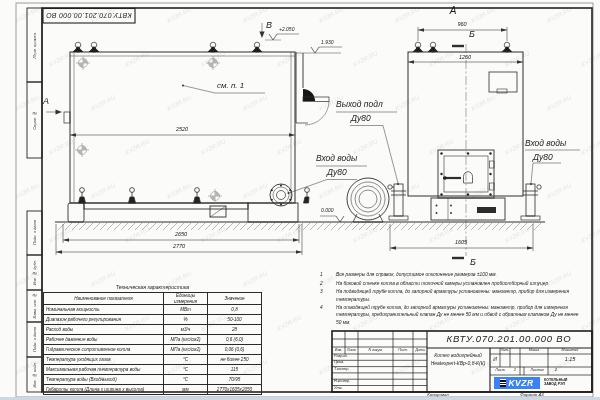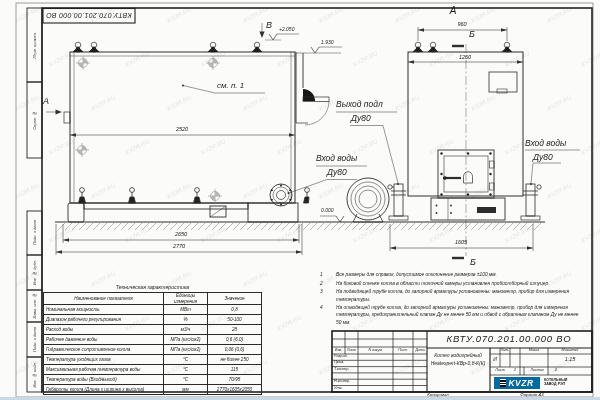--- a/index.html
+++ b/index.html
@@ -22,21 +22,21 @@
   .spec{position:absolute;left:43px;top:284px;width:219px;}
   .spec-title{text-align:center;font-size:5.2px;font-style:italic;margin-bottom:2px;color:#222;}
   table.spec-t{border-collapse:collapse;table-layout:fixed;width:218px;}
   .spec-t th,.spec-t td{border:0.8px solid #2a2a2a;font-weight:normal;font-style:italic;
       font-size:4.6px;line-height:1.15;padding:0 2px;color:#222;overflow:hidden;}
   .spec-t th{height:11px;text-align:center;}
   .spec-t td{height:9px;}
   .spec-t td.n{text-align:left;}
   .spec-t td.v{text-align:center;}
   .tb-text{position:absolute;white-space:nowrap;color:#1c1c1c;line-height:1;}
-  .logo{position:absolute;left:494px;top:377px;width:46px;height:12px;background:#0369a1;
+  .logo{position:absolute;left:494px;top:377px;width:46px;height:12px;background:#3b82f6;
         display:flex;align-items:center;justify-content:center;gap:2px;}
   .logo .glyph{width:6px;height:8px;background:repeating-linear-gradient(#fff 0 1px,#111 1px 2.7px);}
   .logo .word{color:#fff;font-weight:bold;font-style:italic;font-size:8.5px;letter-spacing:.5px;}
   .company{position:absolute;left:544px;top:378px;font-size:3.6px;font-weight:bold;color:#222;line-height:1.25;}
   .blue-strip{position:absolute;left:0;top:397px;width:600px;height:3px;background:#ccd8e5;}
 </style>
 </head>
 <body>
 
 <div class="sheet">

